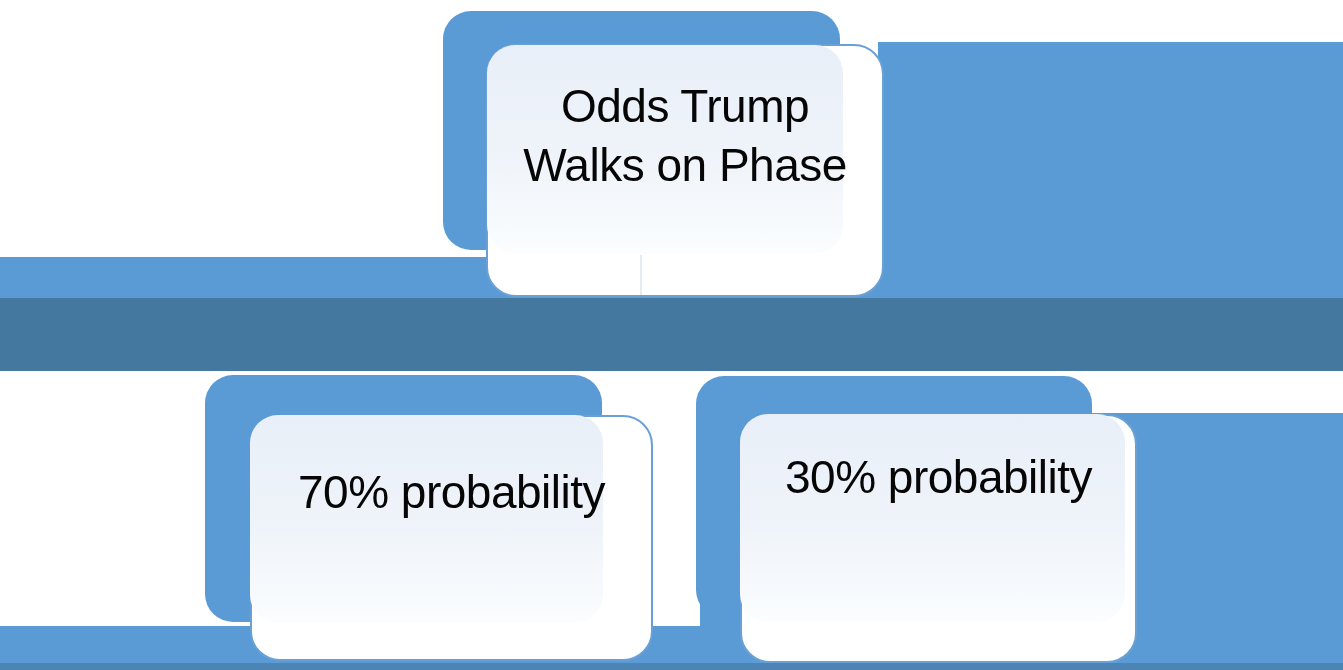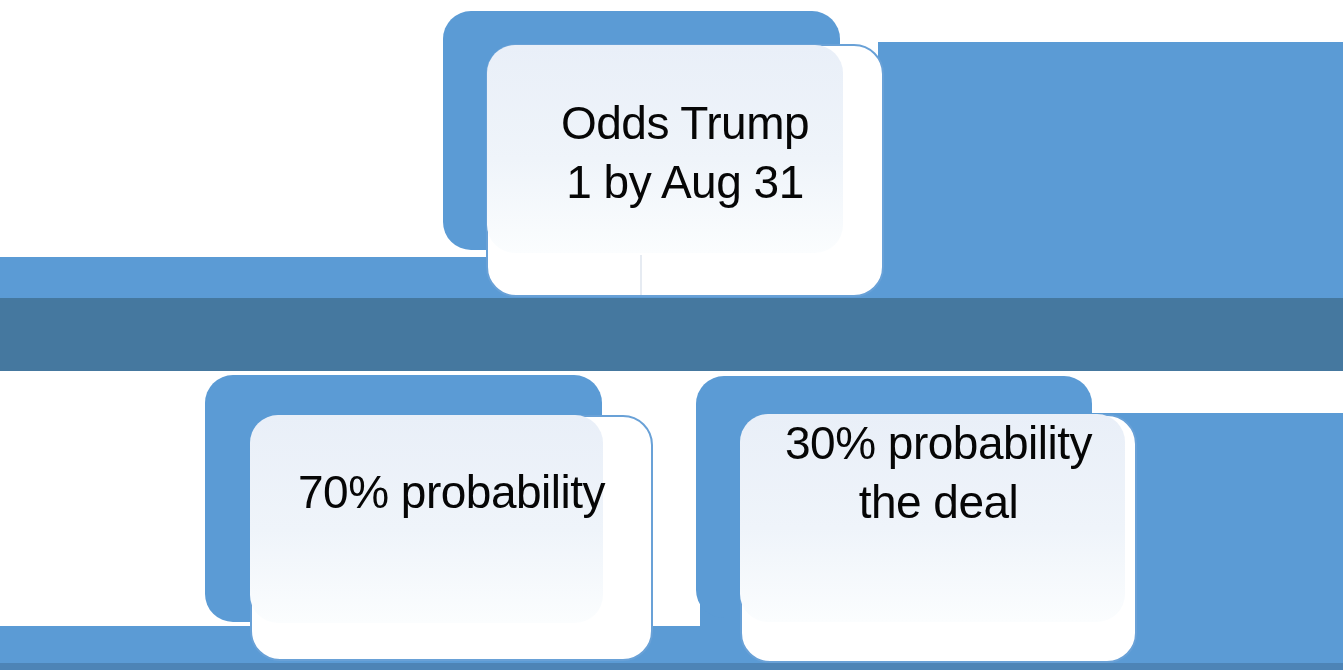--- a/index.html
+++ b/index.html
@@ -55,38 +55,37 @@
   <div class="band band-dark" style="left:0px; top:298px; width:1343px; height:73px;"></div>
   <div class="band band-accent" style="left:700px; top:413px; width:643px; height:252px;"></div>
   <div class="band band-accent" style="left:0px; top:626px; width:1343px; height:37px;"></div>
   <div class="band band-edge" style="left:0px; top:663px; width:1343px; height:7px;"></div>
 
   <div>
     <div class="card shadow-card" style="left:443px; top:11px; width:397px; height:239px;"></div>
     <div class="card back-card" style="left:486px; top:44px; width:398px; height:253px;"></div>
     <div class="connector" style="left:640px; top:255px; width:2px; height:40px;"></div>
     <div class="card front-card" style="left:487px; top:45px; width:356px; height:208px;"></div>
-    <div class="node-text" style="left:486px; top:44px; width:398px; padding-top:50px;">
+    <div class="node-text" style="left:486px; top:44px; width:398px; padding-top:33px;">
       <div>Odds Trump</div>
-      <div>1 by Aug 31</div>
+      <div>Walks on Phase</div>
     </div>
   </div>
 
   <div>
     <div class="card shadow-card" style="left:205px; top:375px; width:397px; height:247px;"></div>
     <div class="card back-card" style="left:250px; top:415px; width:403px; height:246px;"></div>
     <div class="card front-card" style="left:250px; top:415px; width:353px; height:208px;"></div>
     <div class="node-text" style="left:250px; top:415px; width:403px; padding-top:48px;">
       <div>70% probability</div>
     </div>
   </div>
 
   <div>
     <div class="card shadow-card" style="left:696px; top:376px; width:396px; height:242px;"></div>
     <div class="card back-card" style="left:740px; top:414px; width:397px; height:249px;"></div>
     <div class="card front-card" style="left:740px; top:414px; width:385px; height:208px;"></div>
-    <div class="node-text" style="left:740px; top:414px; width:397px; ">
+    <div class="node-text" style="left:740px; top:414px; width:397px; padding-top:34px;">
       <div>30% probability</div>
-      <div>the deal</div>
     </div>
   </div>
 
 </div>
 
 </body></html>

